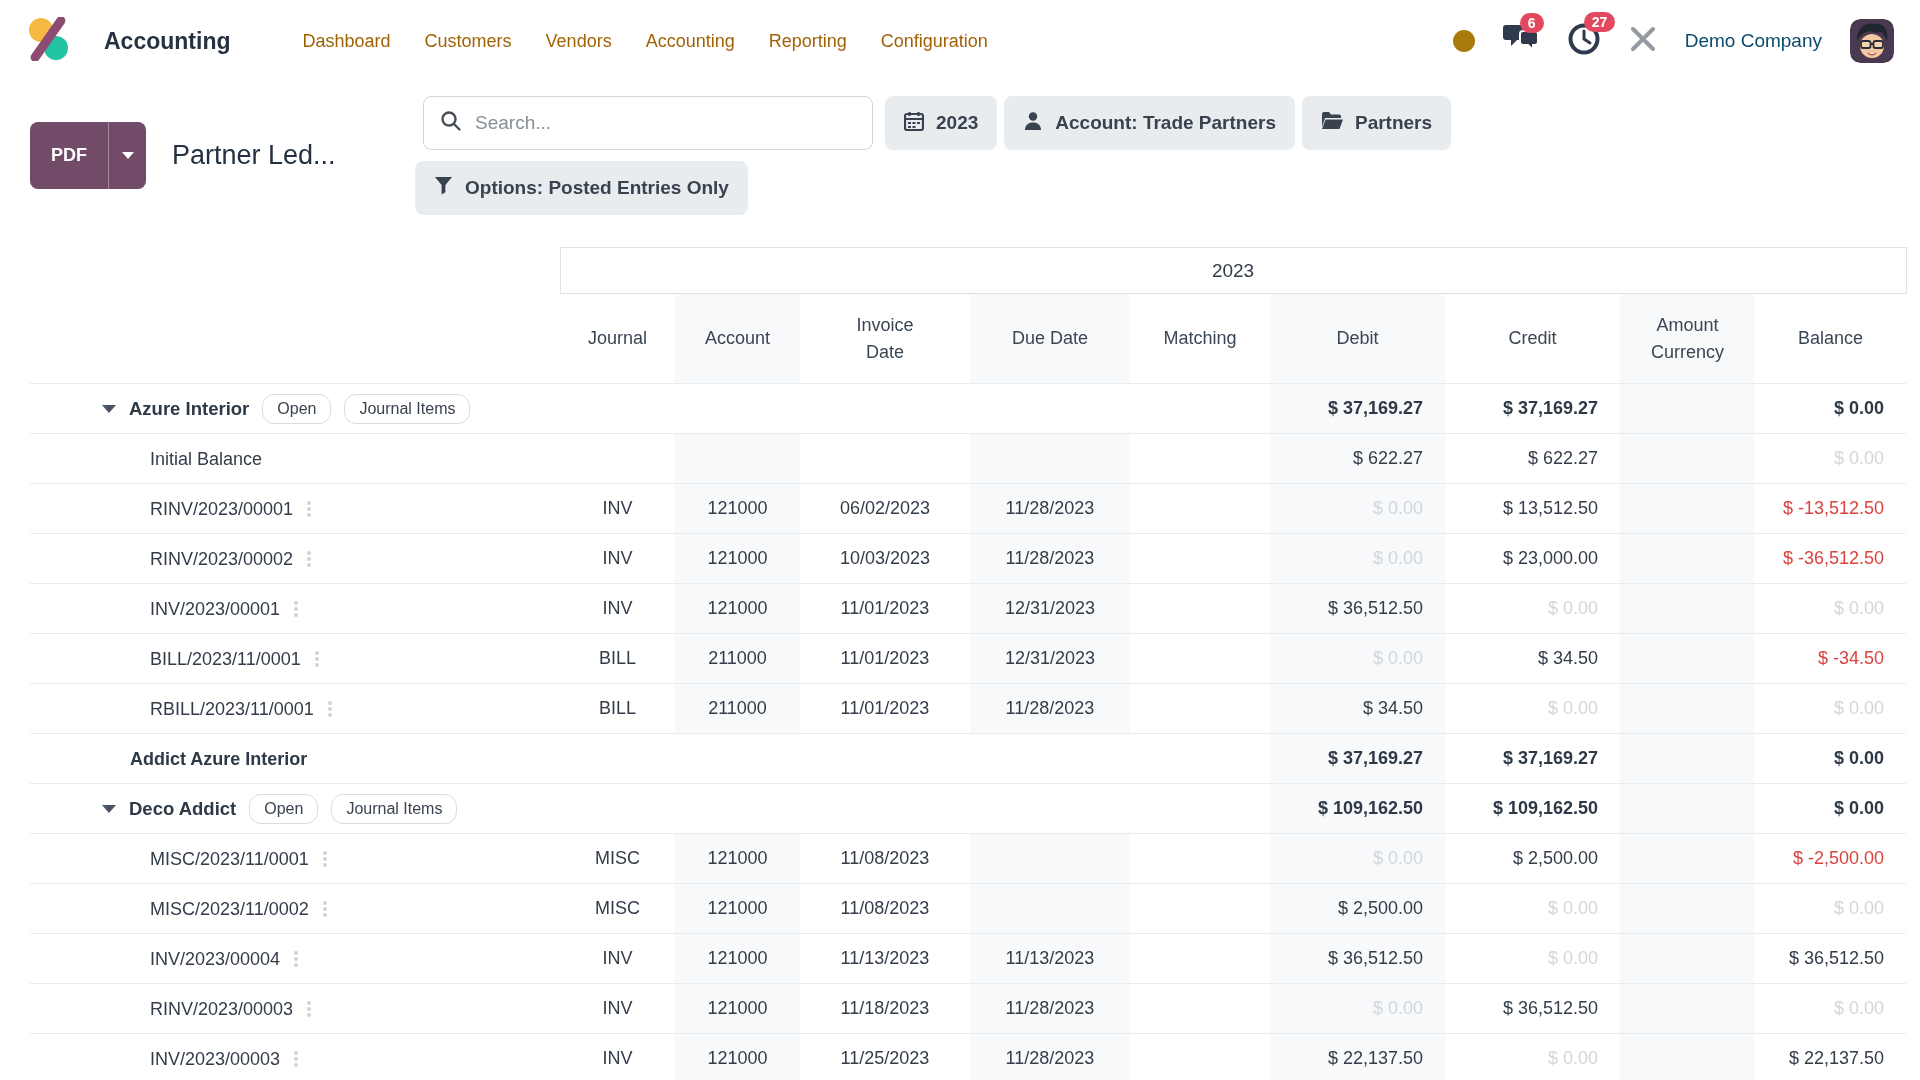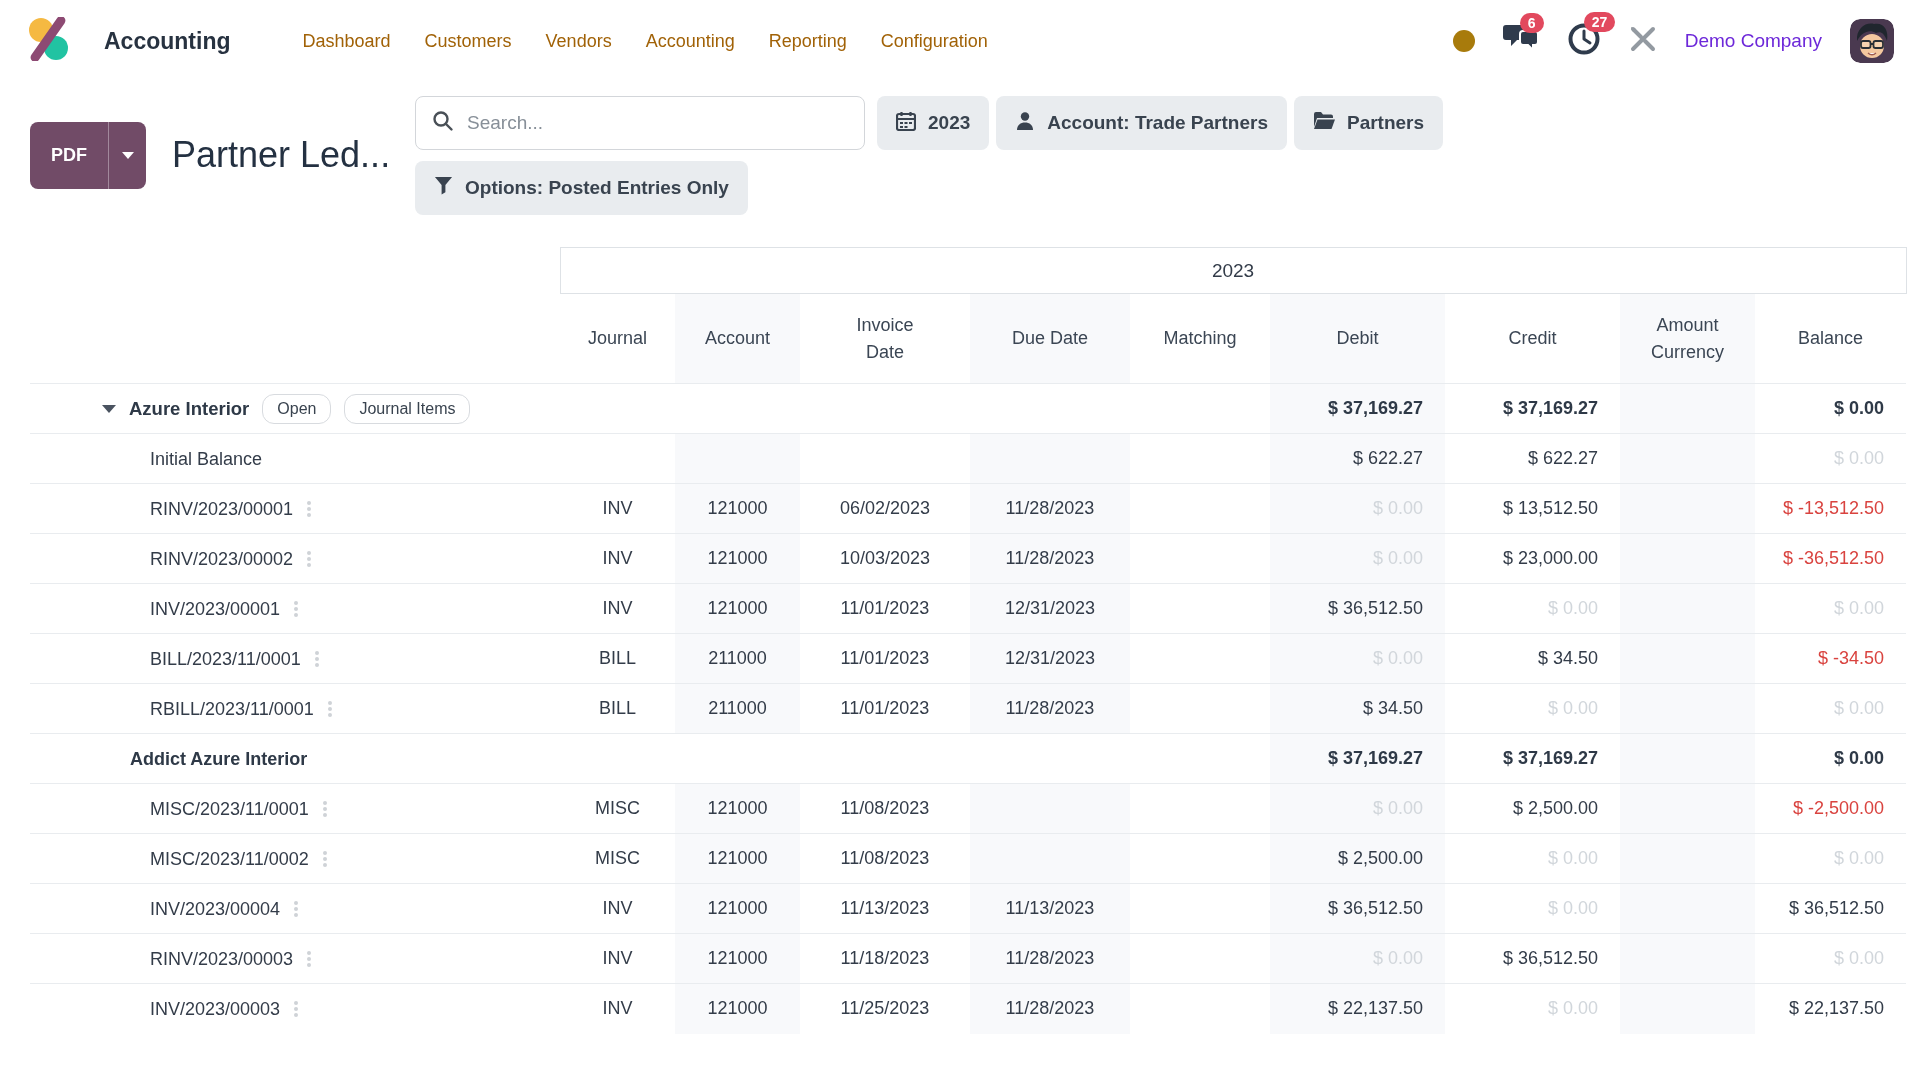--- a/index.html
+++ b/index.html
@@ -10,37 +10,37 @@
   .navbar { height:82px; display:flex; align-items:center; justify-content:space-between; padding:0 26px; background:#fff; }
   .nav-left { display:flex; align-items:center;gap:21px; }
   .brand { font-size:23px; font-weight:600; color:#273240; margin-left:13px; cursor:pointer; }
   .menu { display:flex; margin-left:34px; }
   .menu-item { padding:0 17px; font-size:18px; color:#a16207; text-decoration:none; cursor:pointer; }
   .nav-right { display:flex; align-items:center; gap:28px; }
   .gold-dot { width:22px; height:22px; border-radius:50%; background:var(--gold,#a87b0c); display:inline-block; }
   .icon-wrap { position:relative; display:inline-flex; }
   .count-badge { position:absolute; top:-10px; left:17px; background:var(--badge,#e2495e); color:#fff;
                  font-size:14px; font-weight:700; padding:3px 8px; border-radius:12px; line-height:1; }
-  .company { font-size:19px; color:#6d28d9; }
+  .company { font-size:19px; color:#0c4a6e; }
   .avatar { width:44px; height:44px; border-radius:10px; overflow:hidden; display:inline-flex; }
 
   
   .controls { position:relative; height:165px; background:#fff; }
   .left-block { position:absolute; left:30px; top:45px; height:56px; display:flex; align-items:center; }
   .split { display:flex; height:67px; border-radius:8px; overflow:hidden; }
   .pdf-main { background:var(--primary,#714B67); color:#fff; font-weight:700; font-size:18px; padding:0 21px;
               display:flex; align-items:center; border:none; cursor:pointer; font-family:inherit; }
   .pdf-caret { background:var(--primary,#714B67); width:38px; border:none; border-left:1px solid rgba(255,255,255,.35);
                display:flex; align-items:center; justify-content:center; cursor:pointer; }
   .caret-down-white { width:0; height:0; border-left:6px solid transparent; border-right:6px solid transparent; border-top:7px solid #fff; }
-  .page-title { margin-left:26px; font-size:36px; font-weight:500; color:#243142; white-space:nowrap; }
+  .page-title { margin-left:26px; font-size:27px; font-weight:500; color:#243142; white-space:nowrap; }
 
   .search-area { position:absolute; left:415px; top:14px; display:flex; gap:12px; align-items:center; }
   .searchbox { width:450px; height:54px; border:1px solid #d3d6da; border-radius:8px; background:#fff;
-               display:flex; align-items:center; padding:0 16px; gap:13px; }
+               display:flex; align-items:center; padding:0 16px; gap:13px;margin-left:8px; }
   .searchbox input { border:none; outline:none; flex:1; font-size:19px; color:#39434f; font-family:inherit; background:transparent; }
   .searchbox input::placeholder { color:#878f98; }
   .pills { display:flex; gap:7px; }
   .pill { height:54px; background:var(--pillbg,#e9ecef); border-radius:8px; display:inline-flex; align-items:center;
           gap:12px; padding:0 19px; font-size:19px; font-weight:600; color:#39434f; cursor:pointer; white-space:nowrap; }
   .options-row { position:absolute; left:415px; top:79px; }
 
   
   .table-wrap { margin-left:30px; }
   table { border-collapse:collapse; table-layout:fixed; width:1876px; }
@@ -329,20 +329,28 @@
           <td class="num muted">$ 0.00</td>
         </tr>
         <tr class="total">
           <td class="label"><span class="ltext">Addict Azure Interior</span></td>
           <td colspan="5"></td>
           <td class="num bold">$ 37,169.27</td>
           <td class="num bold">$ 37,169.27</td>
           <td class="ctr"></td>
           <td class="num muted bold">$ 0.00</td>
         </tr>
+        <tr class="partner">
+          <td class="label"><span class="tree-caret"></span><span class="pname">Deco Addict</span><span class="rowbadge">Open</span><span class="rowbadge">Journal Items</span></td>
+          <td colspan="5"></td>
+          <td class="num bold">$ 109,162.50</td>
+          <td class="num bold">$ 109,162.50</td>
+          <td class="ctr"></td>
+          <td class="num muted bold">$ 0.00</td>
+        </tr>
         <tr class="line">
           <td class="label"><span class="ltext clickable">MISC/2023/11/0001</span><span class="kebab">
               <i></i>
               <i></i>
               <i></i>
             </span></td>
           <td class="ctr">MISC</td>
           <td class="ctr">121000</td>
           <td class="ctr">11/08/2023</td>
           <td class="ctr"></td>

